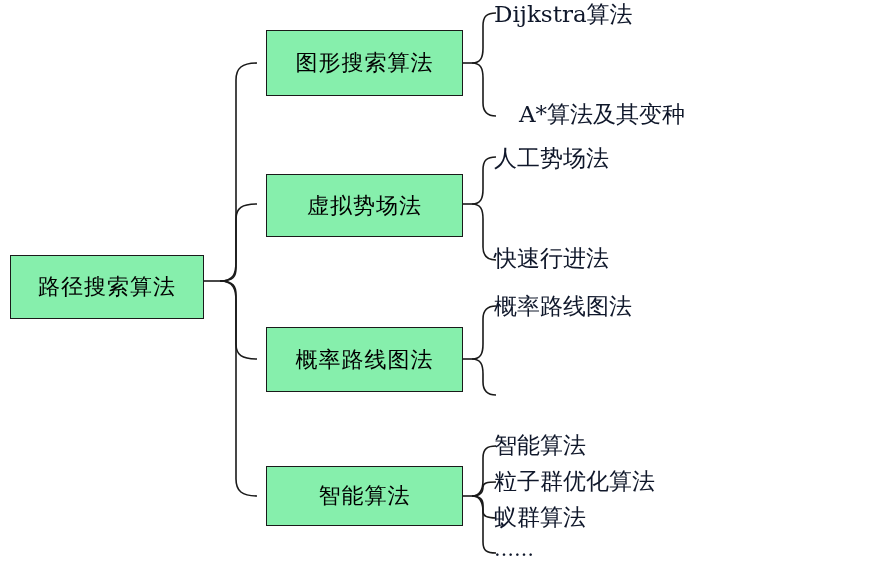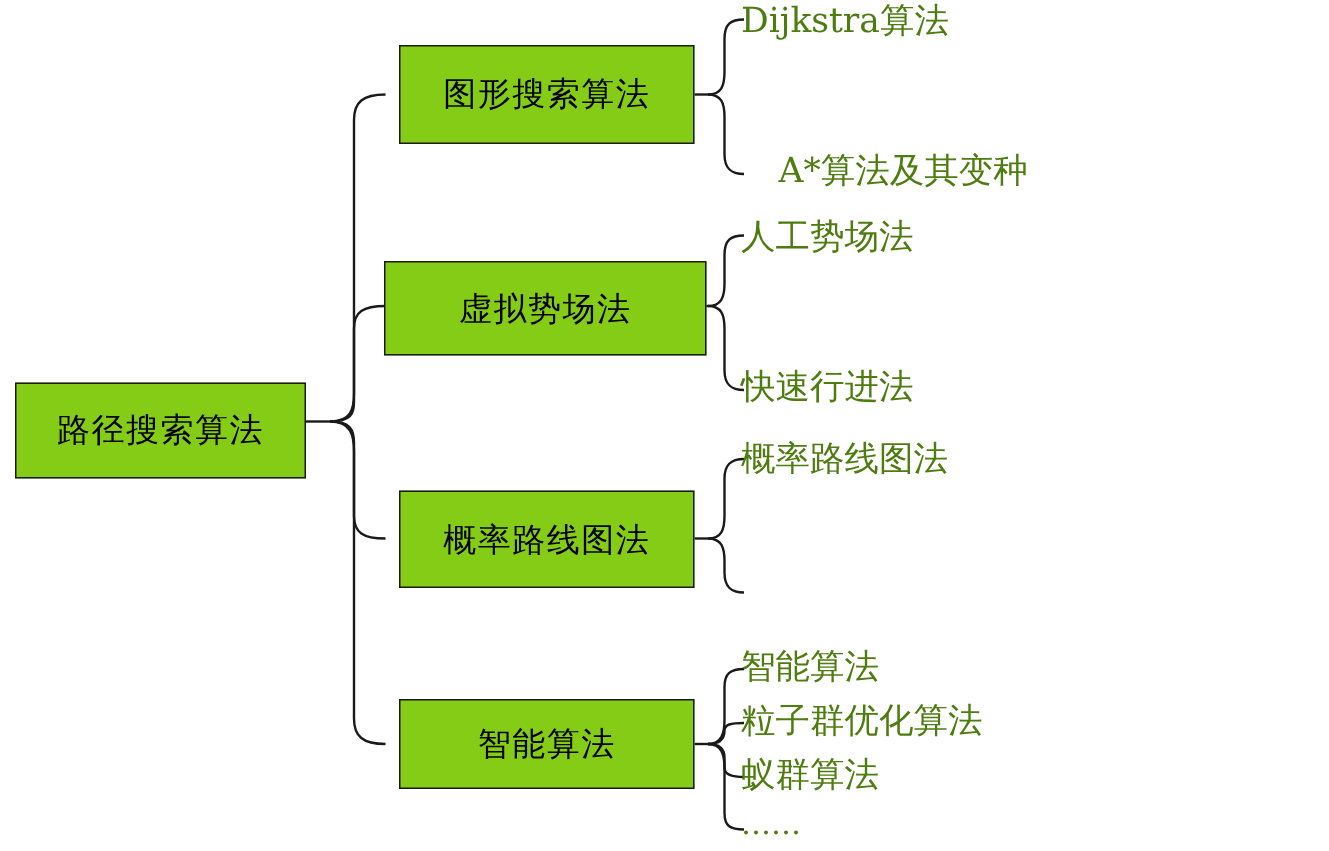--- a/index.html
+++ b/index.html
@@ -12,33 +12,33 @@
     width: 886px;
     height: 567px;
     background: #ffffff;
     font-family: "DejaVu Serif", "Liberation Serif", serif;
     overflow: hidden;
   }
   .box {
     position: absolute;
     box-sizing: border-box;
     border: 1.5px solid #1a1a1a;
-    background: #84cc16;
+    background: #86efac;
     display: flex;
     align-items: center;
     justify-content: center;
     font-size: 22px;
     color: #000000;
     letter-spacing: 1px;
     white-space: nowrap;
   }
   .leaf {
     position: absolute;
     font-size: 23px;
-    color: #4d7c0f;
+    color: #0f172a;
     white-space: nowrap;
     line-height: 1.1;
   }
   svg.lines {
     position: absolute;
     left: 0;
     top: 0;
     width: 886px;
     height: 567px;
     overflow: visible;
@@ -77,21 +77,21 @@
     <path d="M 463 496 L 472 496"></path>
     <path d="M 472 496 C 481 496 483 489 483 480 L 483 458 C 483 449 487 446 496 446"></path>
     <path d="M 472 496 C 481 496 483 492 483 487 L 483 487 C 483 483 487 482 496 482"></path>
     <path d="M 472 496 C 481 496 483 500 483 505 L 483 512 C 483 516 487 518 496 518"></path>
     <path d="M 472 496 C 481 496 483 503 483 512 L 483 542 C 483 551 487 553 496 553"></path>
   </svg>
 
   <div class="box" style="left:10px; top:255px; width:194px; height:64px;">路径搜索算法</div>
 
   <div class="box" style="left:266px; top:30px; width:197px; height:66px;">图形搜索算法</div>
-  <div class="box" style="left:256px; top:174px; width:215px; height:63px;">虚拟势场法</div>
+  <div class="box" style="left:266px; top:174px; width:197px; height:63px;">虚拟势场法</div>
   <div class="box" style="left:266px; top:327px; width:197px; height:65px;">概率路线图法</div>
   <div class="box" style="left:266px; top:466px; width:197px; height:60px;">智能算法</div>
 
   <div class="leaf" style="left:494px; top:2px;">Dijkstra算法</div>
   <div class="leaf" style="left:519px; top:102px;">A*算法及其变种</div>
 
   <div class="leaf" style="left:494px; top:146px;">人工势场法</div>
   <div class="leaf" style="left:494px; top:246px;">快速行进法</div>
 
   <div class="leaf" style="left:494px; top:294px;">概率路线图法</div>

